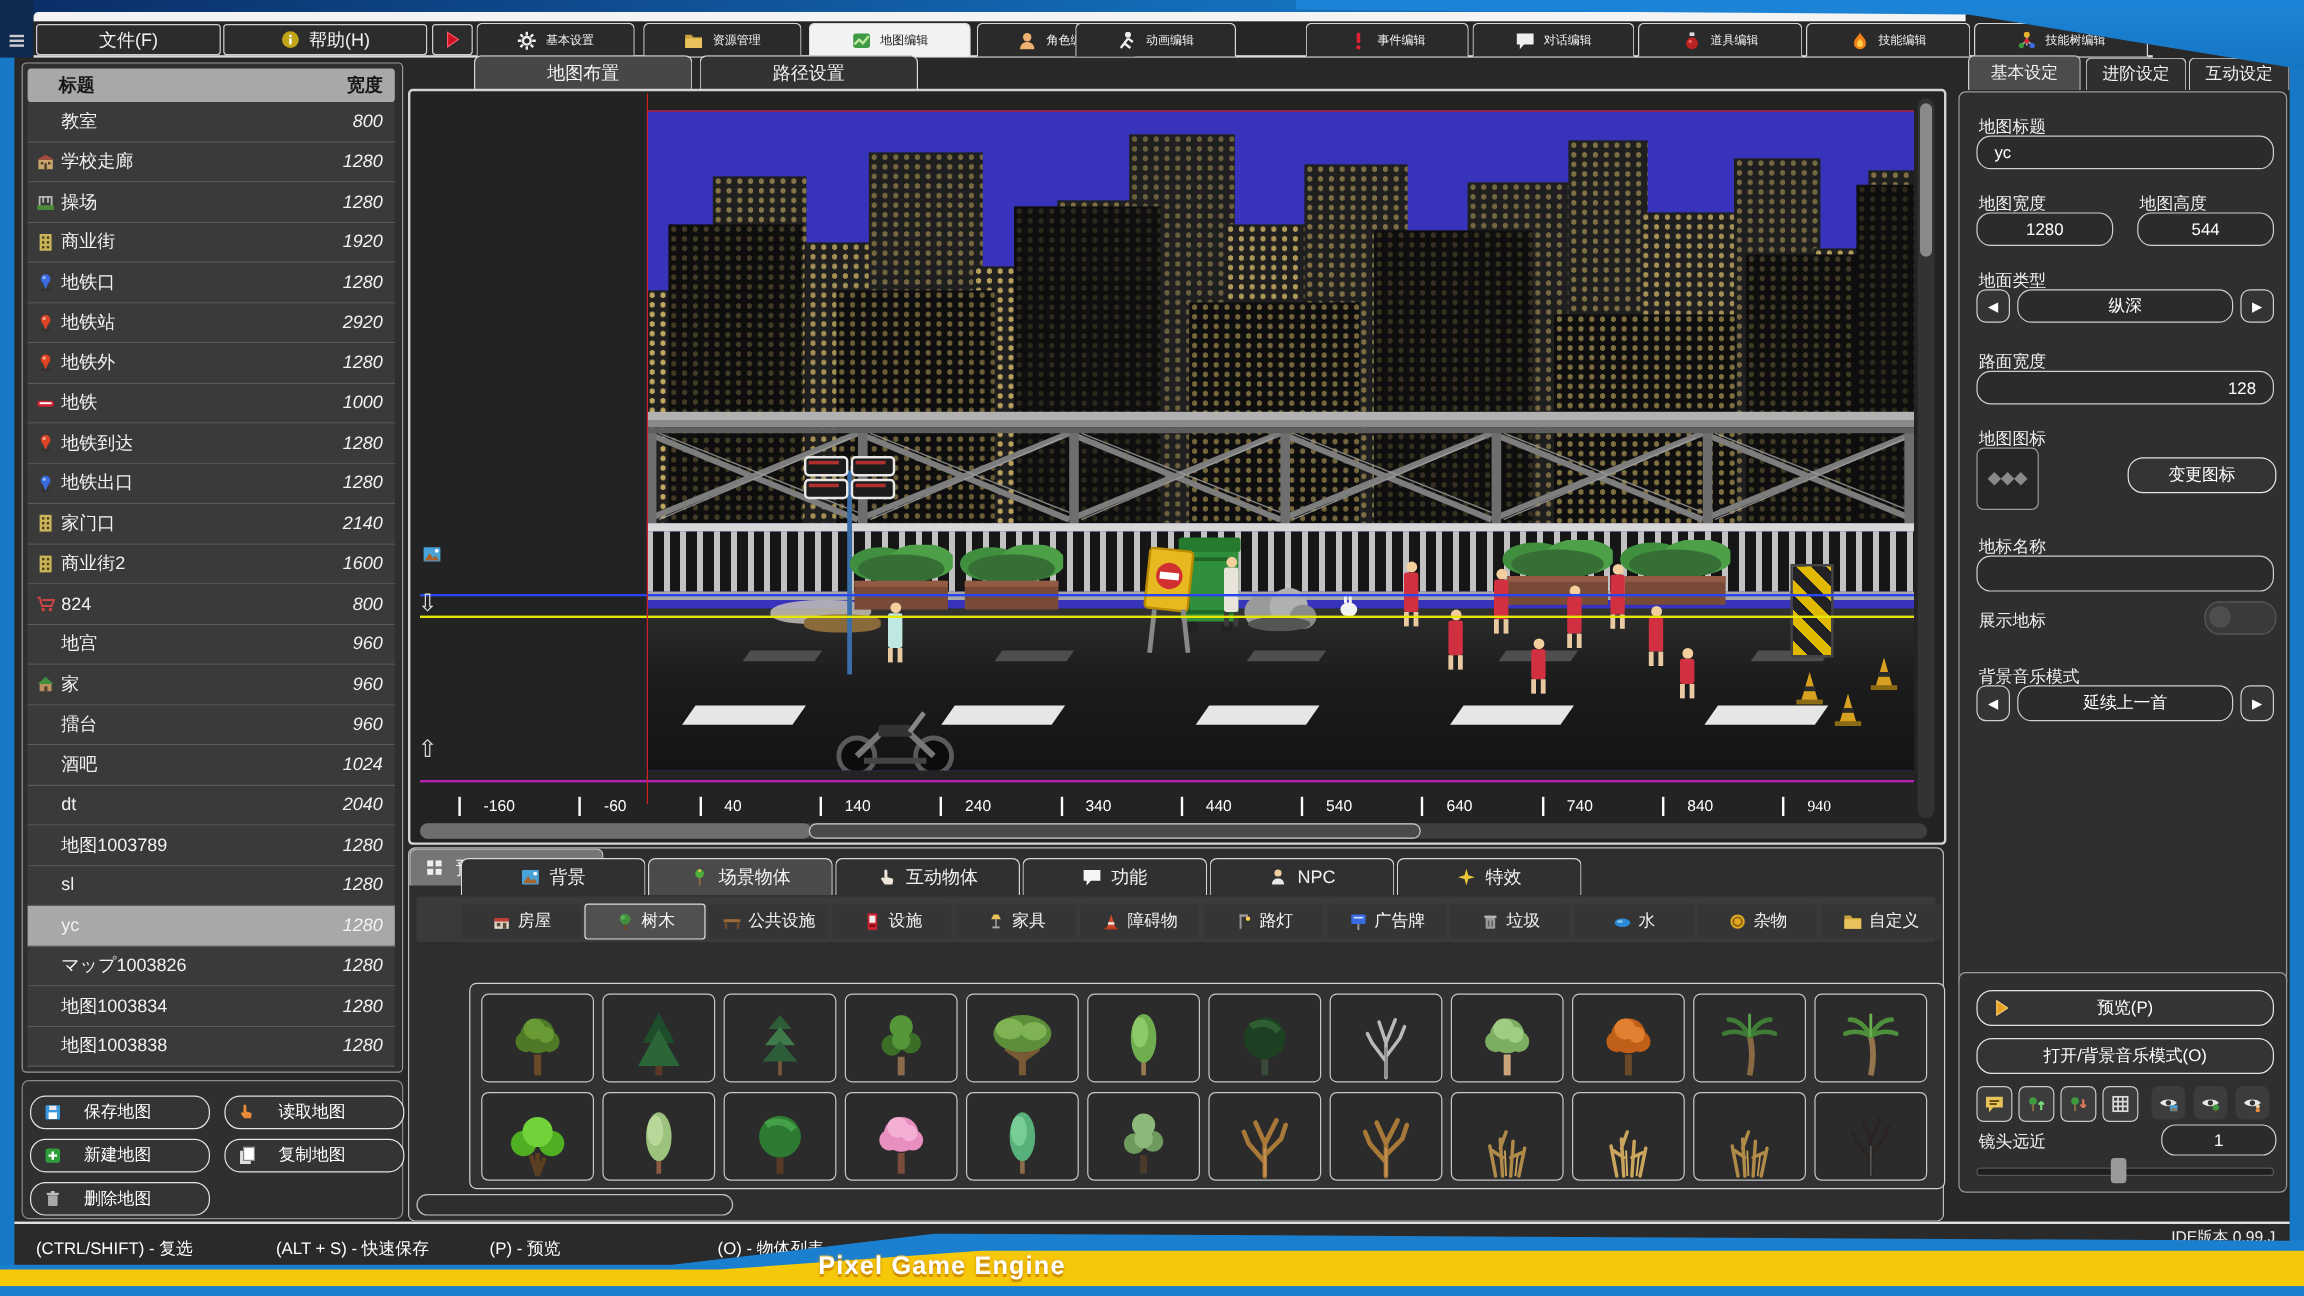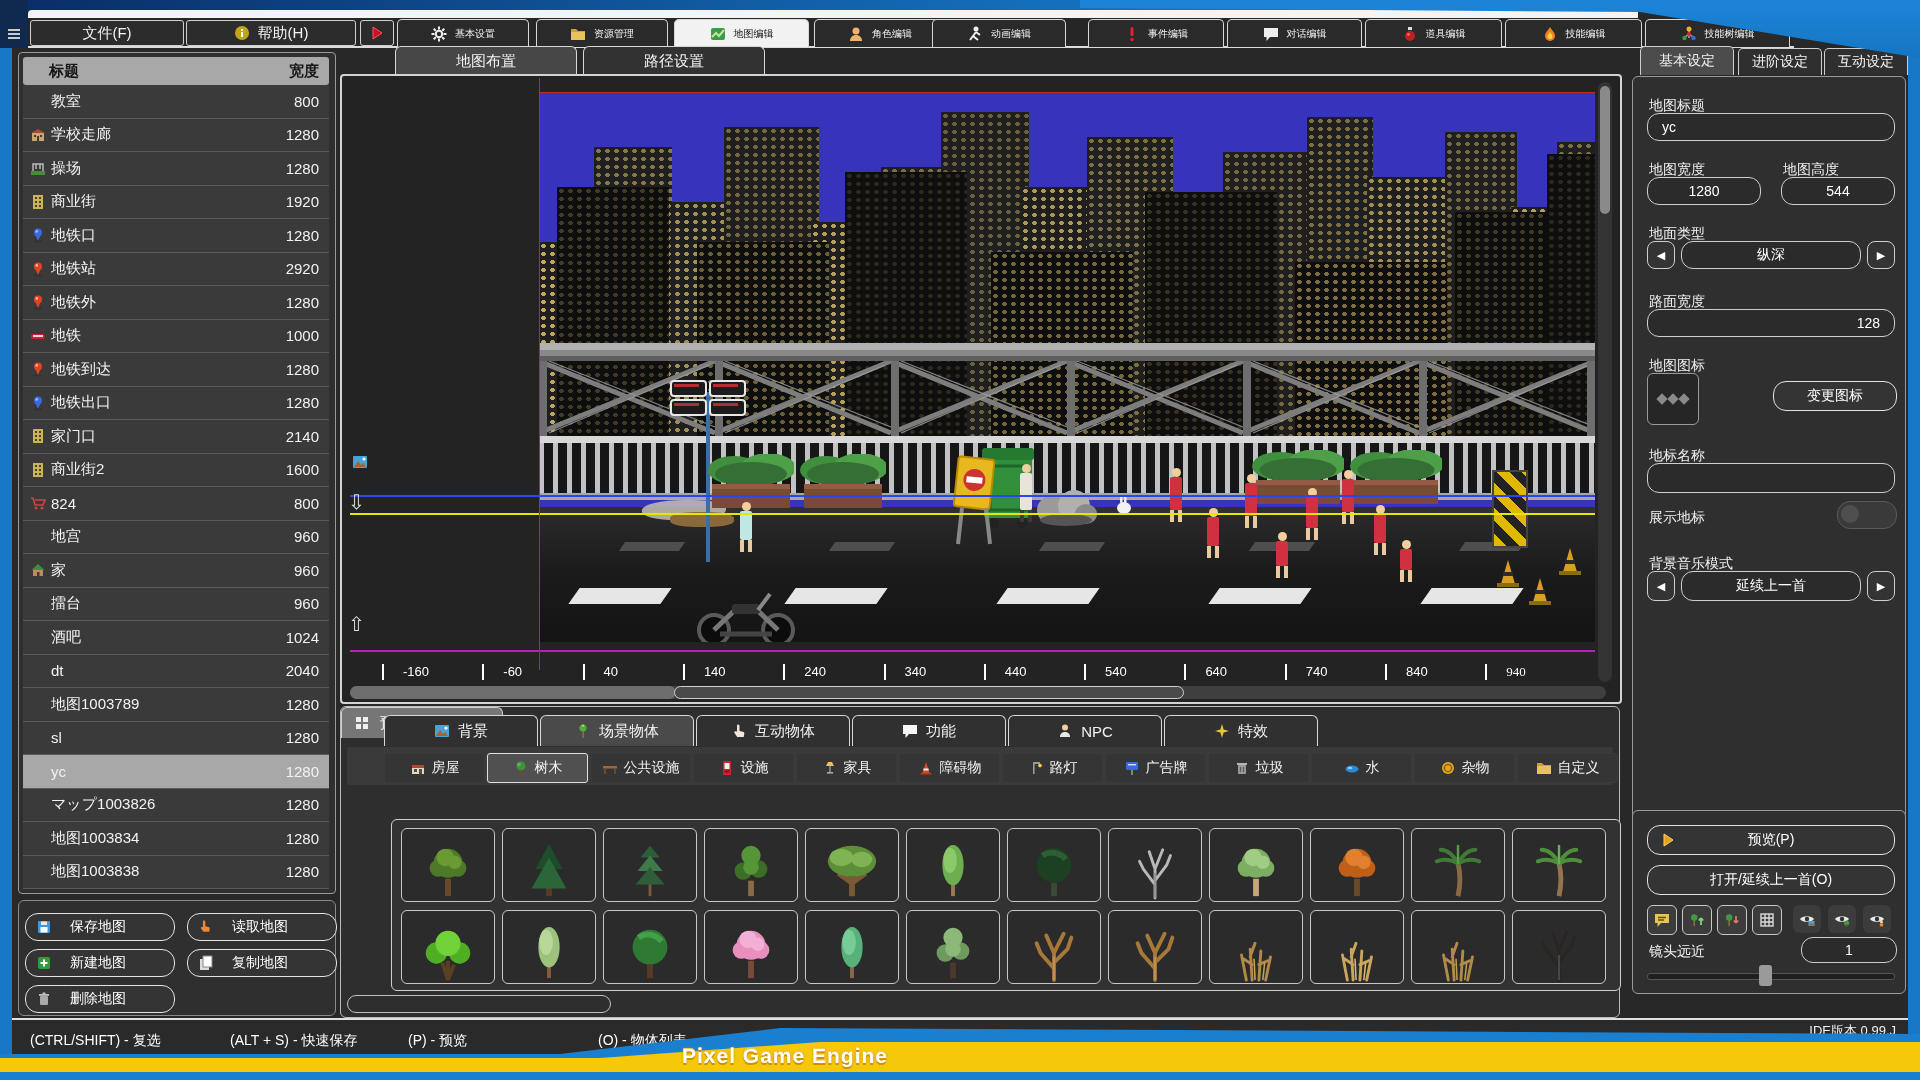--- a/index.html
+++ b/index.html
@@ -26,21 +26,21 @@
   .icon svg{display:block;}
   
   #sidebar{left:18px;top:52px;width:316px;height:840px;background:#2f2f2f;border:1px solid #9a9a9a;border-radius:4px;}
   #listhead{left:4px;top:4px;width:306px;height:28px;background:#a8a8a8;color:#161616;border-radius:3px;
             display:flex;align-items:center;font-size:15px;font-weight:bold;}
   #listrows{left:4px;top:32px;width:306px;height:804px;display:flex;flex-direction:column;}
   .lrow{flex:1;display:flex;align-items:center;border-bottom:1px solid #5a5a5a;background:#3a3a3a;font-size:15px;}
   .lrow.sel{background:#a8a8a8;}
   .lrow .ic{width:22px;margin-left:4px;display:flex;justify-content:center;}
   .lrow .tt{margin-left:2px;}
-  .lrow .wd{margin-left:auto;margin-right:10px;}
+  .lrow .wd{margin-left:auto;margin-right:10px;font-style:italic;}
   #mapbtns{left:18px;top:900px;width:316px;height:114px;background:#2f2f2f;border:1px solid #8a8a8a;border-radius:6px;}
   .gbtn{position:absolute;height:26px;background:#343434;border:1.5px solid #e4e4e4;border-radius:13px;
         display:flex;align-items:center;font-size:14px;color:#fff;}
   .gbtn .icon{margin-left:10px;}
   .gbtn span.lbl{margin-left:18px;}
   
   .ctab{position:absolute;top:46px;height:28px;width:180px;background:#323232;border:1px solid #d8d8d8;border-bottom:none;
         border-radius:6px 6px 0 0;display:flex;align-items:center;justify-content:center;font-size:15px;}
   .ctab.sel{background:#474747;}
   #canvas{left:340px;top:74px;width:1278px;height:626px;background:#232323;border:2px solid #d4d4d4;border-radius:4px;overflow:hidden;}
@@ -166,21 +166,21 @@
       </div>
       <div class="mtab" style="left: 814px; top: 19px; width: 130px;">
         <span class="icon">
           <svg width="16" height="16" viewBox="0 0 16 16">
             <circle cx="8" cy="5" r="3.5" fill="#f0b070"></circle>
             <path d="M2 15c0-4 3-6 6-6s6 2 6 6z" fill="#f0b070"></path>
           </svg>
         </span>
         <span>角色编辑</span>
       </div>
-      <div class="mtab" style="left: 932px; top: 19px; width: 132px;">
+      <div class="mtab" style="left: 896px; top: 19px; width: 132px;">
         <span class="icon">
           <svg width="16" height="16" viewBox="0 0 16 16">
             <circle cx="9" cy="3" r="2.5" fill="#eee"></circle>
             <path d="M9 6 6 10M9 6l4 3M6 10l-3 4M6 10l5 4" stroke="#eee" stroke-width="2" fill="none"></path>
           </svg>
         </span>
         <span>动画编辑</span>
       </div>
       <div class="mtab" style="left: 1088px; top: 19px; width: 134px;">
         <span class="icon">
@@ -1274,21 +1274,21 @@
   <div class="abs" id="spanel2">
     <div class="wbtn" style="left:14px;top:14px;width:246px;height:28px;">
         <span class="icon" style="position:absolute;left:12px;">
           <svg width="16" height="16" viewBox="0 0 16 16">
             <polygon points="4,2 13,8 4,14" fill="#e8a020" stroke="#ffd070" stroke-width="1"></polygon>
           </svg>
         </span>
         <span>预览(P)</span>
       </div>
     <div class="wbtn" style="left:14px;top:54px;width:246px;height:28px;">
-        <span>打开/延续上一首(O)</span>
+        <span>打开/背景音乐模式(O)</span>
       </div>
     <div id="toolrow">
         <div class="tool bordered" style="left: 14px; top: 94px;">
           <span class="icon">
             <svg width="16" height="16" viewBox="0 0 16 16">
               <path d="M1 2h14v9H7l-3.5 4v-4H1z" fill="#e8c25a"></path>
               <g stroke="#6a5010" stroke-width="1.5">
                 <path d="M4 5.5h8M4 8h6"></path>
               </g>
             </svg>

